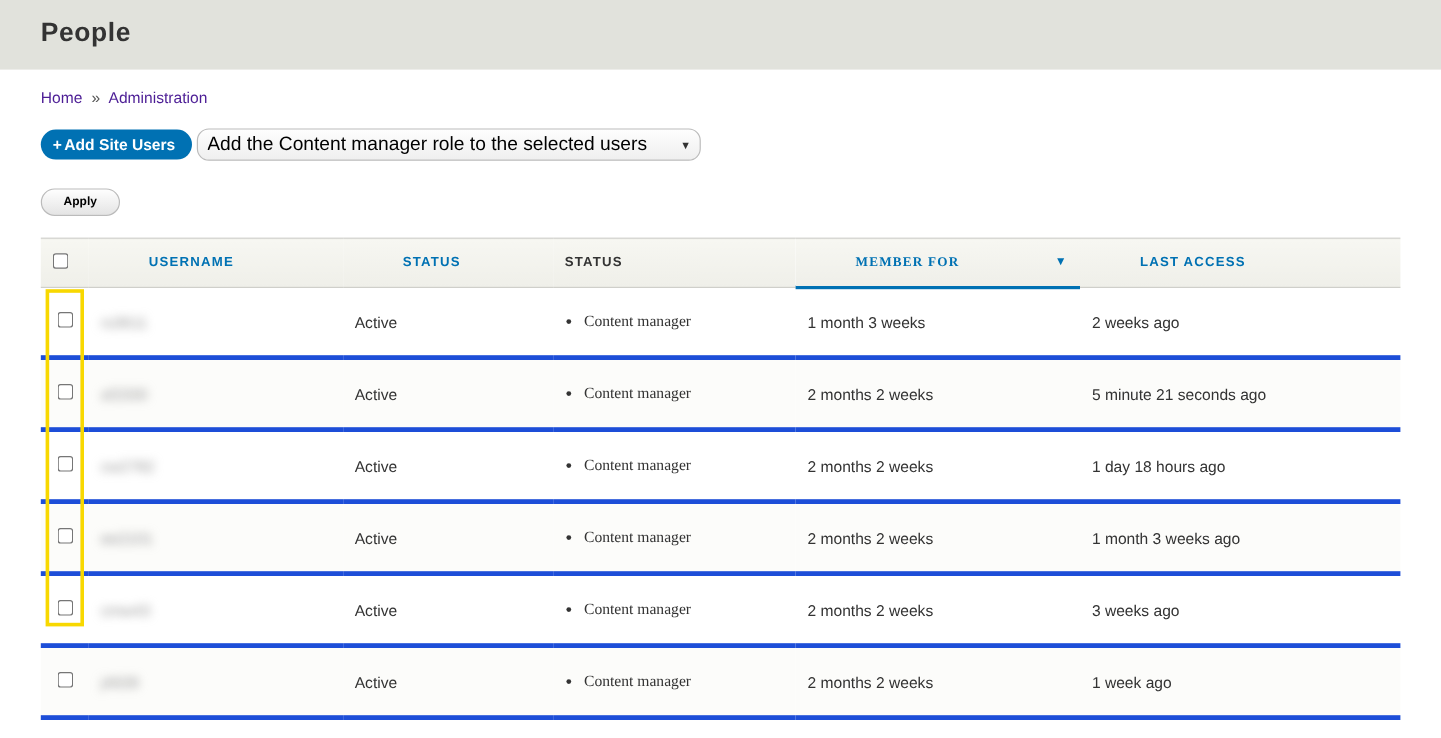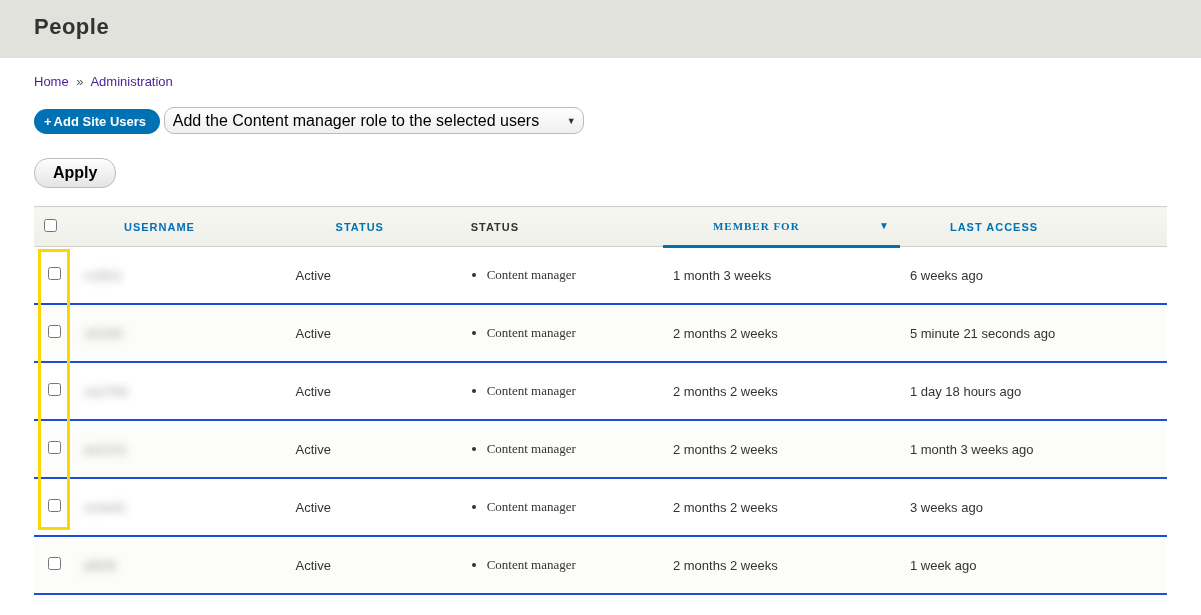--- a/index.html
+++ b/index.html
@@ -9,27 +9,27 @@
 .content { padding: 16px 34px; }
 .breadcrumb { font-size: 13px; margin-bottom: 18px; }
 .breadcrumb a { color: #4c1d95; text-decoration: none; }
 .breadcrumb .sep { color: #555; padding: 0 4px; }
 .add-btn { display: inline-block; background: #0071b3; color: #fff; border: none; border-radius: 14px; padding: 5px 14px 5px 10px; font-size: 13px; font-weight: bold; cursor: pointer; margin-bottom: 18px; }
 .add-btn .plus { font-weight: bold; margin-right: 2px; }
 .with-selection-label { font-size: 13px; color: #333; margin-bottom: 4px; display: block; }
 .select-wrap { position: relative; display: inline-block; margin-bottom: 10px; }
 select.action-select { appearance: none; -webkit-appearance: none; font-family: inherit; font-size: 16px; padding: 4px 30px 4px 8px; border: 1px solid #bbb; border-radius: 10px; background: linear-gradient(#fefefe,#efefef); min-width: 420px; cursor: pointer; }
 .select-arrow { position: absolute; right: 8px; top: 50%; transform: translateY(-50%); pointer-events: none; font-size: 9px; color: #333; }
-.apply-btn { display: block; background: linear-gradient(#fefefe,#e4e4e4); border: 1px solid #bbb; border-radius: 14px; padding: 5px 18px; font-size: 16px; font-weight: bold; cursor: pointer; margin: 6px 0 18px; }
+.apply-btn { display: block; background: linear-gradient(#fefefe,#e4e4e4); border: 1px solid #bbb; border-radius: 14px; padding: 5px 18px; font-size: 10px; font-weight: bold; cursor: pointer; margin: 6px 0 18px; }
 table.users { width: 100%; border-collapse: collapse; }
 table.users thead th { background: linear-gradient(#f7f7f2,#efefe9); text-align: left; font-size: 11px; letter-spacing: 1px; font-weight: bold; color: #333; padding: 12px 10px; border-bottom: 1px solid #cfcfca; border-top: 1px solid #cfcfca; white-space: nowrap; }
 table.users thead th a { color: #0071b3; text-decoration: none; padding-left: 40px; }
 table.users thead th.sorted { border-bottom: 3px solid #0071b3; position: relative; font-family: Liberation Serif, serif; }
 table.users thead th.sorted .sort-ind { position: absolute; right: 10px; color: #0071b3; font-size: 10px; }
-table.users tbody td { padding: 20px 10px; border-bottom: 2px solid #1d4ed8; font-size: 13px; color: #333; vertical-align: middle; }
+table.users tbody td { padding: 20px 10px; border-bottom: 4px solid #1d4ed8; font-size: 13px; color: #333; vertical-align: middle; }
 table.users tbody tr:nth-child(odd) td { background: #fff; }
 table.users tbody tr:nth-child(even) td { background: #fcfcfa; }
 .cb-col { width: 40px; text-align: center; }
 input[type=checkbox] { width: 13px; height: 13px; cursor: pointer; }
 .blur-text { filter: blur(4px); color: #999; user-select: none; }
 ul.roles { list-style: disc; padding-left: 16px; font-family: Liberation Serif, serif; }
 ul.roles li { font-size: 13px; }
 .highlight-box { position: absolute; border: 3px solid #f8d800; pointer-events: none; }
 .table-wrap { position: relative; }
 </style>
@@ -82,21 +82,21 @@
           <tr>
             <td class="cb-col"><input type="checkbox" style=""></td>
             <td><span class="blur-text">rs3611</span></td>
             <td>Active</td>
             <td>
               <ul class="roles">
                 <li>Content manager</li>
               </ul>
             </td>
             <td>1 month 3 weeks</td>
-            <td>6 weeks ago</td>
+            <td>2 weeks ago</td>
           </tr>
           <tr>
             <td class="cb-col"><input type="checkbox" style=""></td>
             <td><span class="blur-text">sf2330</span></td>
             <td>Active</td>
             <td>
               <ul class="roles">
                 <li>Content manager</li>
               </ul>
             </td>

